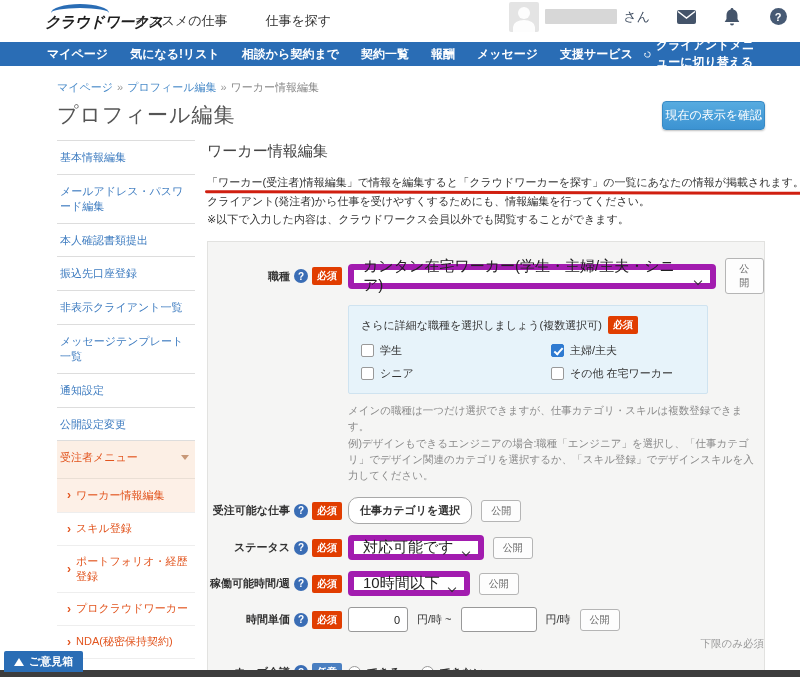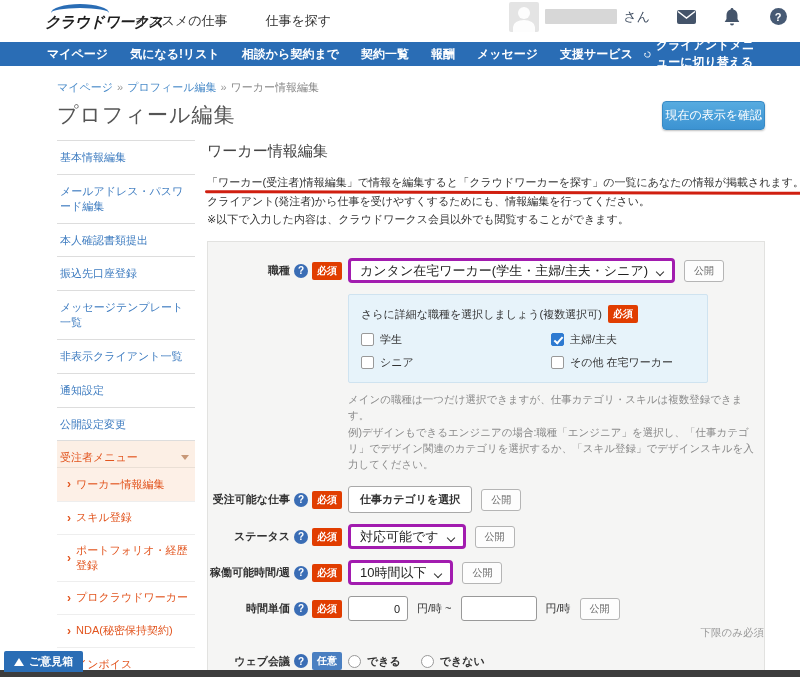--- a/index.html
+++ b/index.html
@@ -34,57 +34,57 @@
   .breadcrumb { font-size:11px; color:#888; }
   .breadcrumb a { color:#4a8bc9; text-decoration:none; cursor:pointer; }
   .breadcrumb .sep { color:#999; margin:0 4px; }
   .title-row { display:flex; justify-content:space-between; align-items:flex-start; margin-top:6px; }
   .page-title { font-size:21px; font-weight:normal; color:#555; letter-spacing:1px; }
   .view-btn { background:linear-gradient(#57abe0,#3c93d2); border:1px solid #3789c4; color:#fff; font-size:12px; padding:5px 2px; border-radius:4px; cursor:pointer; box-shadow:0 1px 2px rgba(0,0,0,.25); white-space:nowrap; }
   .columns { display:flex; margin-top:10px; align-items:flex-start; }
   
   .sidebar { width:138px; flex:none; border-top:1px solid #ddd; font-size:11px; }
   .side-item { display:block; padding:9px 3px; border-bottom:1px solid #ddd; color:#3e7cc0; text-decoration:none; line-height:1.35; cursor:pointer; }
-  .side-group-head { display:flex; align-items:center; justify-content:space-between; padding:9px 6px 2px 3px; border-bottom:1px solid #eadfd5; background:#fcefe5; color:#e2551f; cursor:pointer; }
+  .side-group-head { display:flex; align-items:center; justify-content:space-between; padding:9px 6px 13px 3px; border-bottom:1px solid #eadfd5; background:#fcefe5; color:#e2551f; cursor:pointer; }
   .tri-down { width:0; height:0; border-left:4px solid transparent; border-right:4px solid transparent; border-top:5px solid #c89878; }
   .side-sub { display:flex; align-items:center; gap:5px; padding:8px 3px 8px 10px; border-bottom:1px solid #eee; color:#e2551f; text-decoration:none; line-height:1.35; cursor:pointer; }
   .side-sub .arr { font-weight:bold; font-size:12px; }
   .side-sub.active { background:#fdf0e7; }
   
   .main { margin-left:12px; width:558px; flex:none; }
   .main h2 { font-size:15px; font-weight:normal; color:#444; margin:2px 0 12px; }
   .intro { font-size:11px; color:#333; line-height:1.7; }
   .u-red { position:relative; display:inline-block; white-space:nowrap; }
   .red-line { position:absolute; left:-2px; right:-6px; bottom:-2px; height:3px; background:#d01f10; transform:rotate(.15deg); border-radius:2px; }
   
   .panel { margin-top:12px; background:#f5f5f4; border:1px solid #e2e2e0; padding:16px 0 40px; }
   .frow { display:flex; align-items:center; margin-bottom:11px; }
   .flabel { width:134px; flex:none; display:flex; align-items:center; justify-content:flex-end; gap:4px; }
   .flabel .txt { font-size:11px; font-weight:bold; color:#333; white-space:nowrap; }
   .help-icon { width:14px; height:14px; flex:none; border-radius:50%; background:#3a6db5; color:#fff; font-size:10px; font-weight:bold; display:flex; align-items:center; justify-content:center; cursor:pointer; }
   .badge { font-size:10px; font-weight:bold; color:#fff; padding:2px 5px; border-radius:2px; white-space:nowrap; }
   .badge.req { background:#e13d00; }
   .badge.opt { background:#4a7fc1; }
   .fctrl { display:flex; align-items:center; gap:9px; margin-left:6px; }
-  .sel { position:relative; display:inline-flex; align-items:center; background:#fff; border:3px solid #a21caf; border-radius:4px; height:25px; padding:0 24px 0 9px; font-size:13px; color:#222; cursor:pointer; }
+  .sel { position:relative; display:inline-flex; align-items:center; background:#fff; border:6px solid #a21caf; border-radius:4px; height:25px; padding:0 24px 0 9px; font-size:15px; color:#222; cursor:pointer; }
   .caret { position:absolute; right:9px; top:8px; width:6px; height:6px; border-right:1.7px solid #333; border-bottom:1.7px solid #333; transform:rotate(45deg); }
   .pub-btn { background:#fdfdfd; border:1px solid #b5b5b5; border-radius:3px; font-size:10px; color:#666; padding:3px 9px; cursor:pointer; }
   .blue-box { margin:2px 0 8px 140px; width:360px; background:#e7f3fa; border:1px solid #cfe3f0; border-radius:2px; padding:10px 12px 12px; }
   .blue-box-head { display:flex; align-items:center; gap:6px; font-size:11px; color:#333; margin-bottom:9px; }
   .cb-grid { display:grid; grid-template-columns:190px auto; row-gap:8px; }
   .cb-item, .rd-item { display:flex; align-items:center; gap:6px; font-size:11px; color:#333; cursor:pointer; }
   .cb { width:13px; height:13px; flex:none; background:#fff; border:1px solid #999; border-radius:2px; position:relative; }
   .cb.on { background:#2e7ad1; border-color:#2e7ad1; }
   .cb.on::after { content:""; position:absolute; left:4px; top:1px; width:3px; height:7px; border:solid #fff; border-width:0 2px 2px 0; transform:rotate(42deg); }
   .rd { width:13px; height:13px; flex:none; background:#fff; border:1px solid #999; border-radius:50%; }
   .help-text { margin:0 10px 14px 140px; font-size:10.5px; color:#8a8a8a; line-height:1.55; }
   .note { margin:-6px 0 12px 140px; font-size:10.5px; color:#999;text-align:right; }
   .txt-input { background:#fff; border:1px solid #999; border-radius:3px; height:25px; font-size:11px; padding:0 7px; color:#222; font-family:inherit; }
   .unit { font-size:11px; color:#333; }
-  .cat-btn { background:#fff; border:1px solid #a9a9a9; border-radius:3px; font-size:11px; font-weight:bold; color:#333; padding:5px 11px; cursor:pointer; }
+  .cat-btn { background:#fff; border:1px solid #a9a9a9; border-radius:10px; font-size:11px; font-weight:bold; color:#333; padding:5px 11px; cursor:pointer; }
   .bold-lb { font-size:11px; font-weight:bold; color:#333; }
   
   .footer-strip { position:absolute; left:0; right:0; bottom:0; height:7px; background:#3d3d3d; }
   .feedback-tag { position:absolute; left:4px; bottom:5px; background:#2a6db5; color:#fff; font-size:11px; font-weight:bold; padding:3px 10px; border-radius:2px 2px 0 0; display:flex; align-items:center; gap:5px; cursor:pointer; }
   .feedback-tag .tri-up { width:0; height:0; border-left:5px solid transparent; border-right:5px solid transparent; border-bottom:8px solid #fff; }
   svg { display:block; }
 </style>
 </head>
 <body>
 
@@ -153,22 +153,22 @@
     <button class="view-btn">現在の表示を確認</button>
   </div>
 
   <div class="columns">
 
     <nav class="sidebar">
       <a class="side-item">基本情報編集</a>
       <a class="side-item">メールアドレス・パスワード編集</a>
       <a class="side-item">本人確認書類提出</a>
       <a class="side-item">振込先口座登録</a>
+      <a class="side-item">非表示クライアント一覧</a>
       <a class="side-item">メッセージテンプレート一覧</a>
-      <a class="side-item">非表示クライアント一覧</a>
       <a class="side-item">通知設定</a>
       <a class="side-item">公開設定変更</a>
 
       <div class="side-group-head">
         <span>受注者メニュー</span>
         <span class="tri-down"></span>
       </div>
       <a class="side-sub active">
         <span class="arr">›</span>
         <span>ワーカー情報編集</span>

